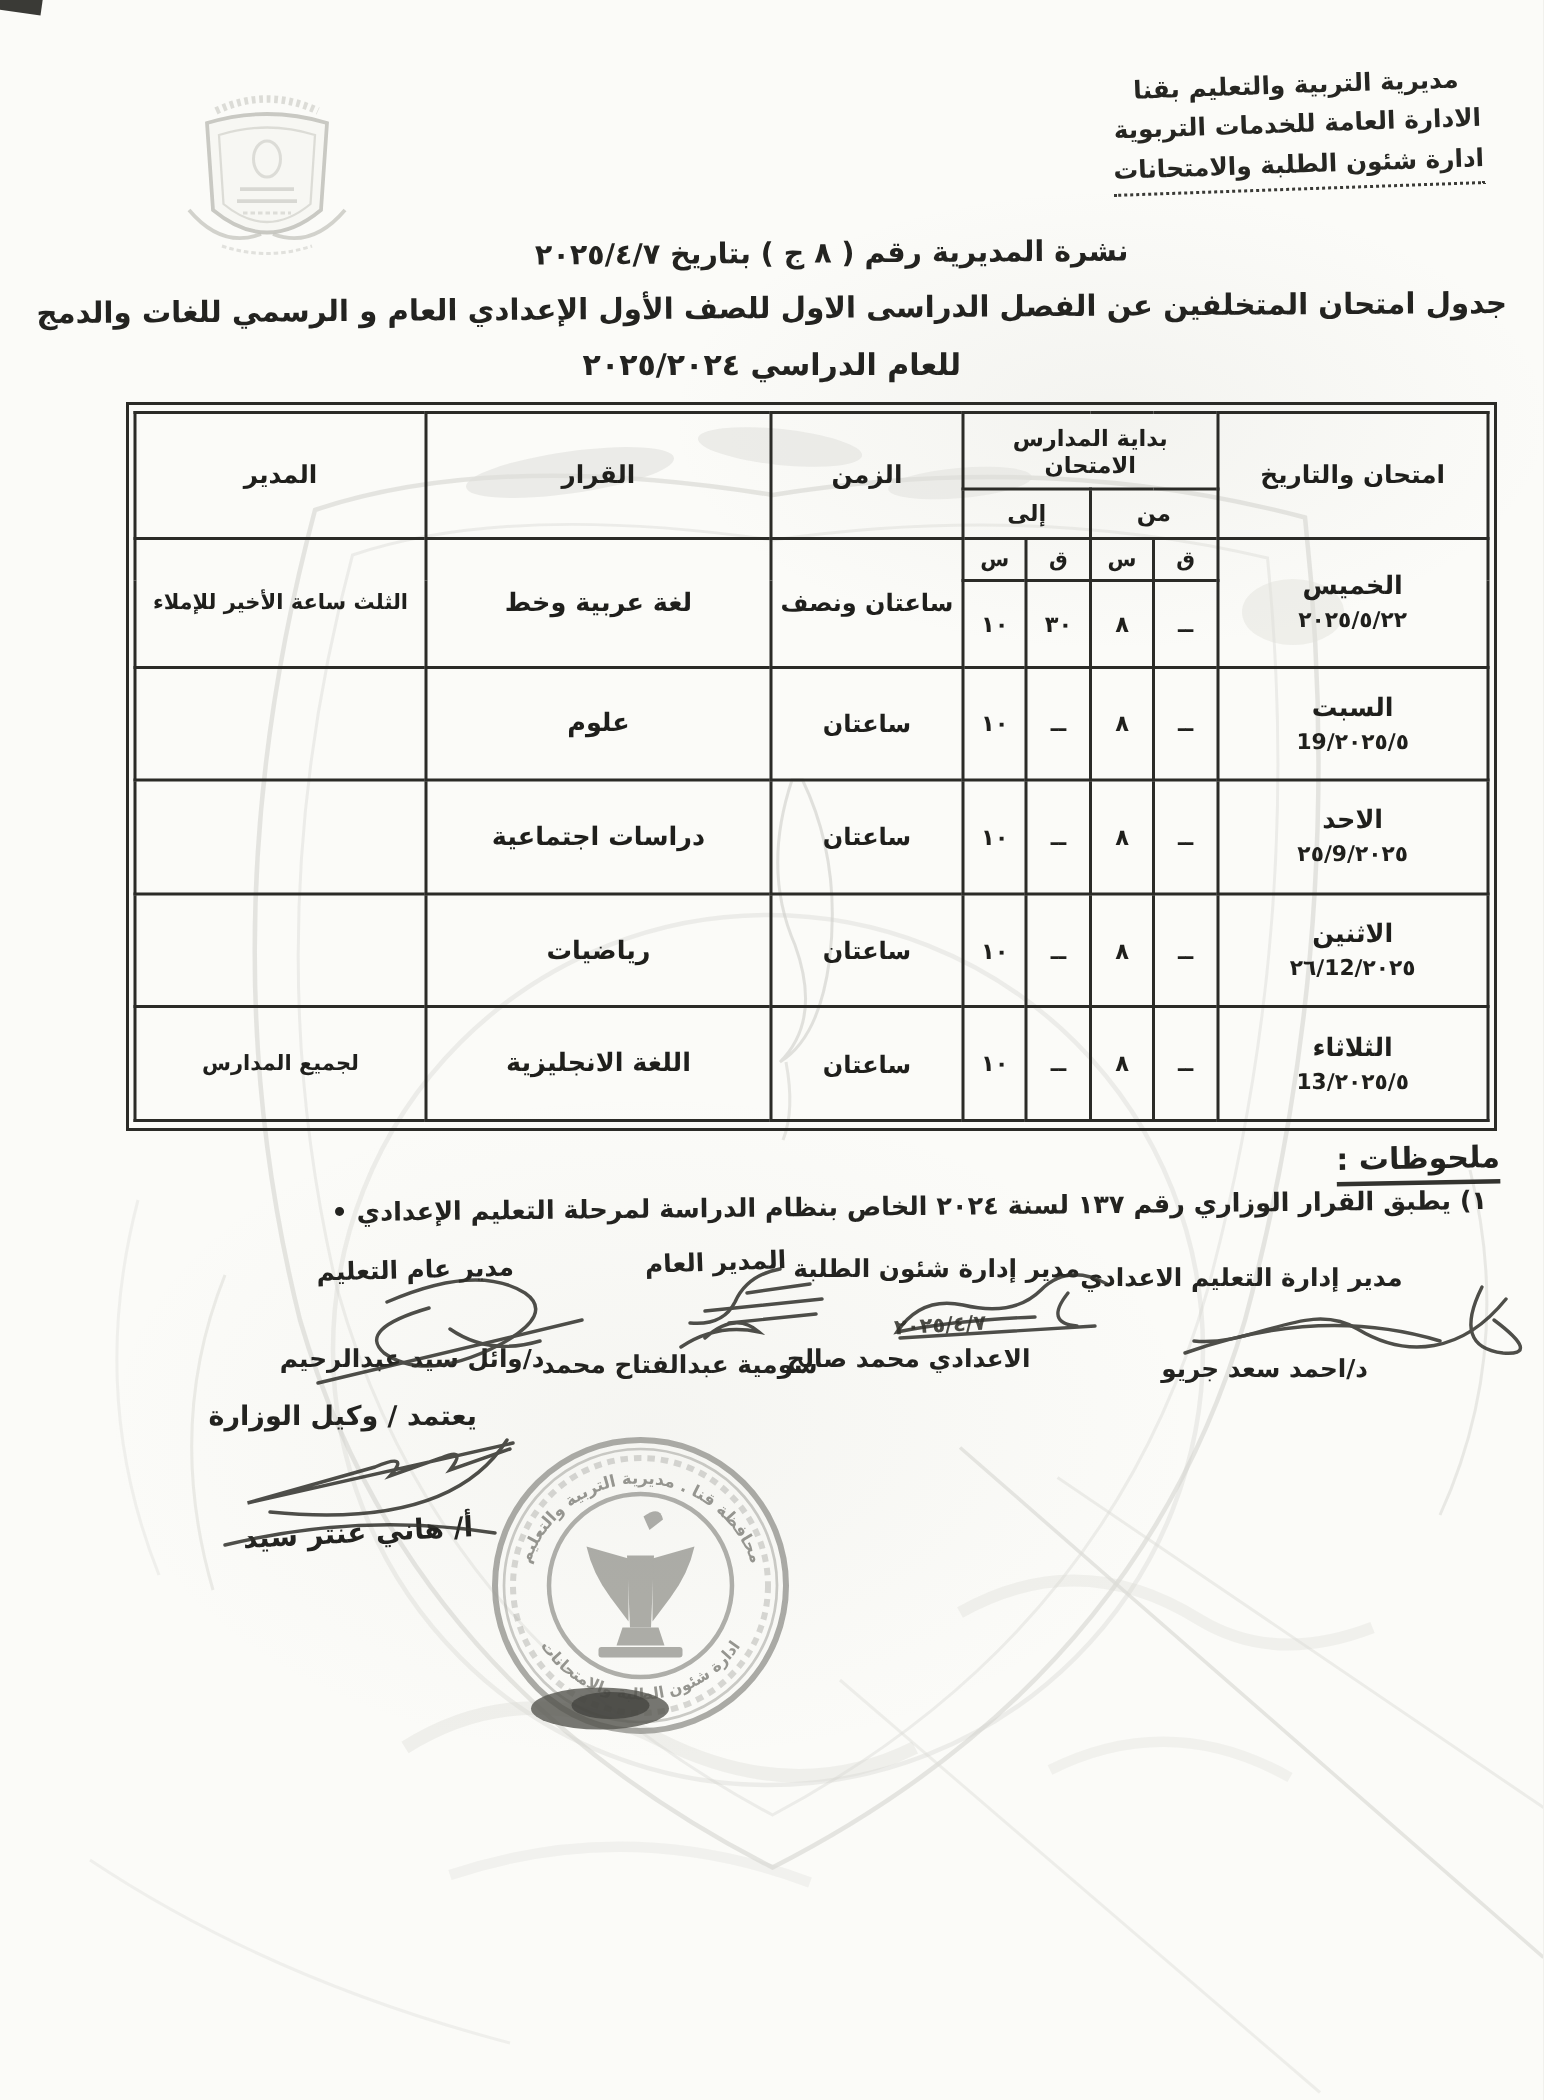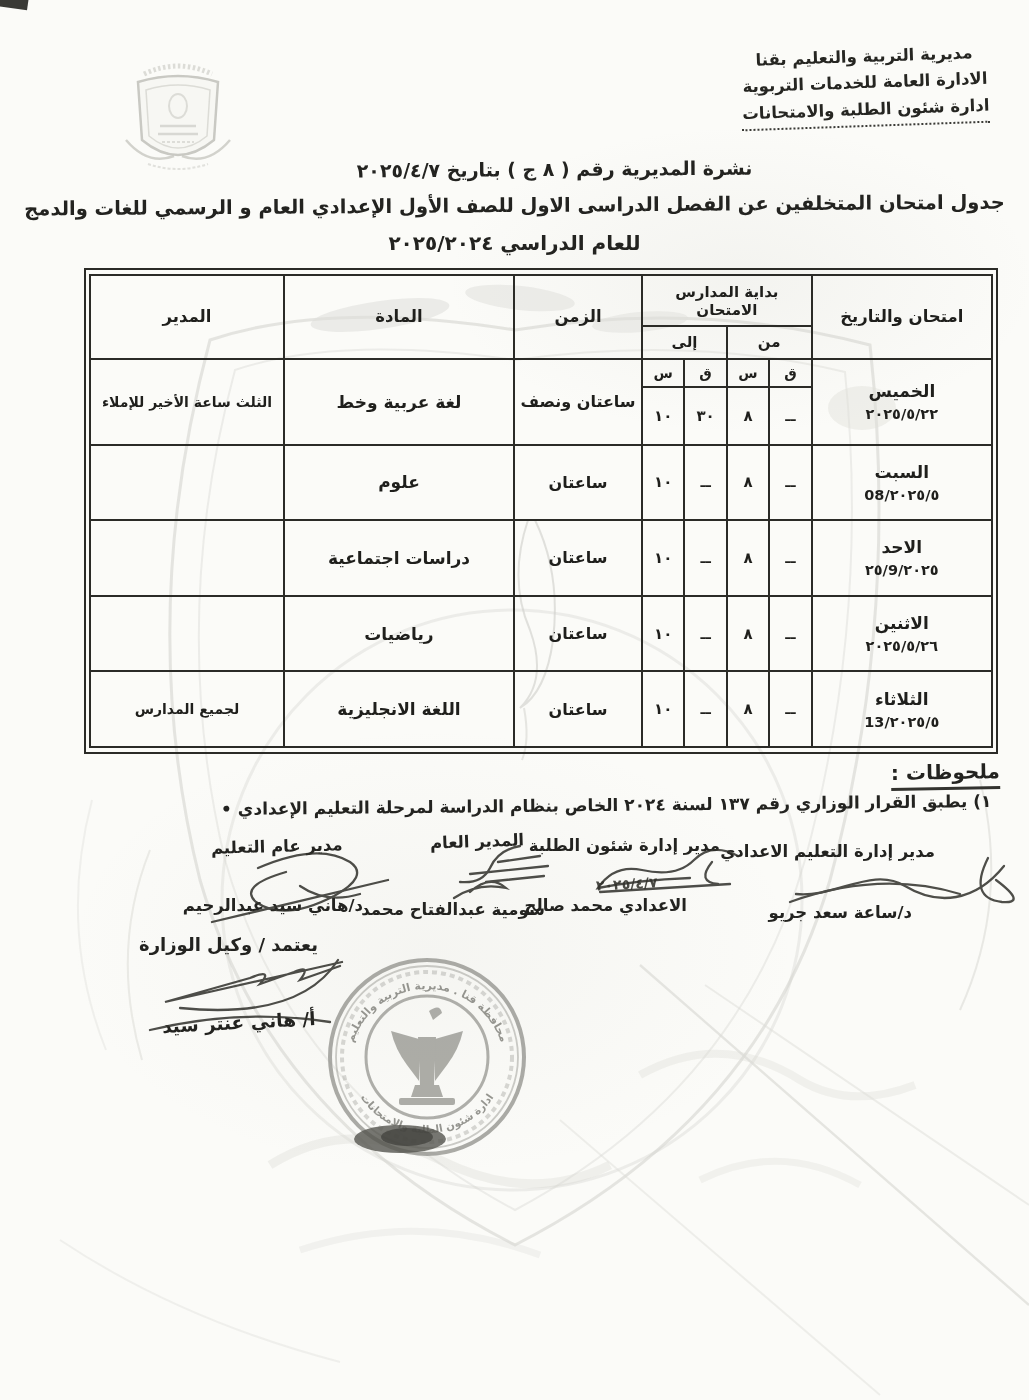--- a/index.html
+++ b/index.html
@@ -132,21 +132,21 @@
             <col style="width:4.7%">
             <col style="width:14.2%">
           <col style="width:25.5%">
             <col style="width:21.5%">
         </colgroup>
         <tbody>
             <tr class="rh1">
           <td rowspan="2" class="hmain">امتحان والتاريخ</td>
           <td colspan="4" class="hsmall">بداية المدارس الامتحان</td>
           <td rowspan="2" class="hmain">الزمن</td>
-          <td rowspan="2" class="hmain">المادة</td>
+          <td rowspan="2" class="hmain">القرار</td>
           <td rowspan="2" class="hmain">المدير</td>
         </tr>
         <tr class="rh2">
           <td colspan="2" class="hsmall">من</td>
           <td colspan="2" class="hsmall">إلى</td>
         </tr>
 
         <tr class="rsub">
           <td rowspan="2">
             <span class="dayname">الخميس</span>
@@ -162,21 +162,21 @@
         </tr>
         <tr class="rthuv">
           <td class="val">ــ</td>
           <td class="val">٨</td>
           <td class="val">٣٠</td>
           <td class="val">١٠</td>
         </tr>
         <tr class="rdata">
           <td>
             <span class="dayname">السبت</span>
-            <span class="daydate">٢٠٢٥/٥/08</span>
+            <span class="daydate">٢٠٢٥/٥/19</span>
           </td>
           <td class="val">ــ</td>
           <td class="val">٨</td>
           <td class="val">ــ</td>
           <td class="val">١٠</td>
           <td class="dur">ساعتان</td>
           <td class="subj">علوم</td>
           <td class="noteC"></td>
         </tr>
         <tr class="rdata">
@@ -188,21 +188,21 @@
           <td class="val">٨</td>
           <td class="val">ــ</td>
           <td class="val">١٠</td>
           <td class="dur">ساعتان</td>
           <td class="subj">دراسات اجتماعية</td>
           <td class="noteC"></td>
         </tr>
         <tr class="rdata">
           <td>
             <span class="dayname">الاثنين</span>
-            <span class="daydate">٢٠٢٥/٥/٢٦</span>
+            <span class="daydate">٢٠٢٥/12/٢٦</span>
           </td>
           <td class="val">ــ</td>
           <td class="val">٨</td>
           <td class="val">ــ</td>
           <td class="val">١٠</td>
           <td class="dur">ساعتان</td>
           <td class="subj">رياضيات</td>
           <td class="noteC"></td>
         </tr>
         <tr class="rdata">
@@ -219,28 +219,28 @@
           <td class="noteC">لجميع المدارس</td>
         </tr>
       </tbody>
         </table>
     </div>
 
     <div class="notes-head">ملحوظات :</div>
     <div class="note1">١)  يطبق القرار الوزاري رقم ١٣٧ لسنة ٢٠٢٤ الخاص بنظام الدراسة لمرحلة التعليم الإعدادي •</div>
 
     <div class="sigtitle s1t">مدير إدارة التعليم الاعدادي</div>
-    <div class="signame  s1n">د/ساعة سعد جريو</div>
+    <div class="signame  s1n">د/احمد سعد جريو</div>
     <div class="sigtitle s2t">مدير إدارة شئون الطلبة</div>
     <div class="signame  s2n">الاعدادي محمد صالح</div>
     <div class="handdate">٢٠٢٥/٤/٧</div>
     <div class="sigtitle s3t">المدير العام</div>
     <div class="signame  s3n">سومية عبدالفتاح محمد</div>
     <div class="sigtitle s4t">مدير عام التعليم</div>
-    <div class="signame  s4n">د/هاني سيد عبدالرحيم</div>
+    <div class="signame  s4n">د/وائل سيد عبدالرحيم</div>
 
     <div class="appr-label">يعتمد / وكيل الوزارة</div>
     <div class="appr-name">أ/ هاني عنتر سيد</div>
   </div>
 
   <svg class="stampsvg" width="220" height="230" viewBox="-110 -110 220 230">
     <defs>
       <path id="arcTop" d="M -78 10 A 78 78 0 0 1 78 10"></path>
       <path id="arcBot" d="M -80 -4 A 80 80 0 0 0 80 -4"></path>
     </defs>

